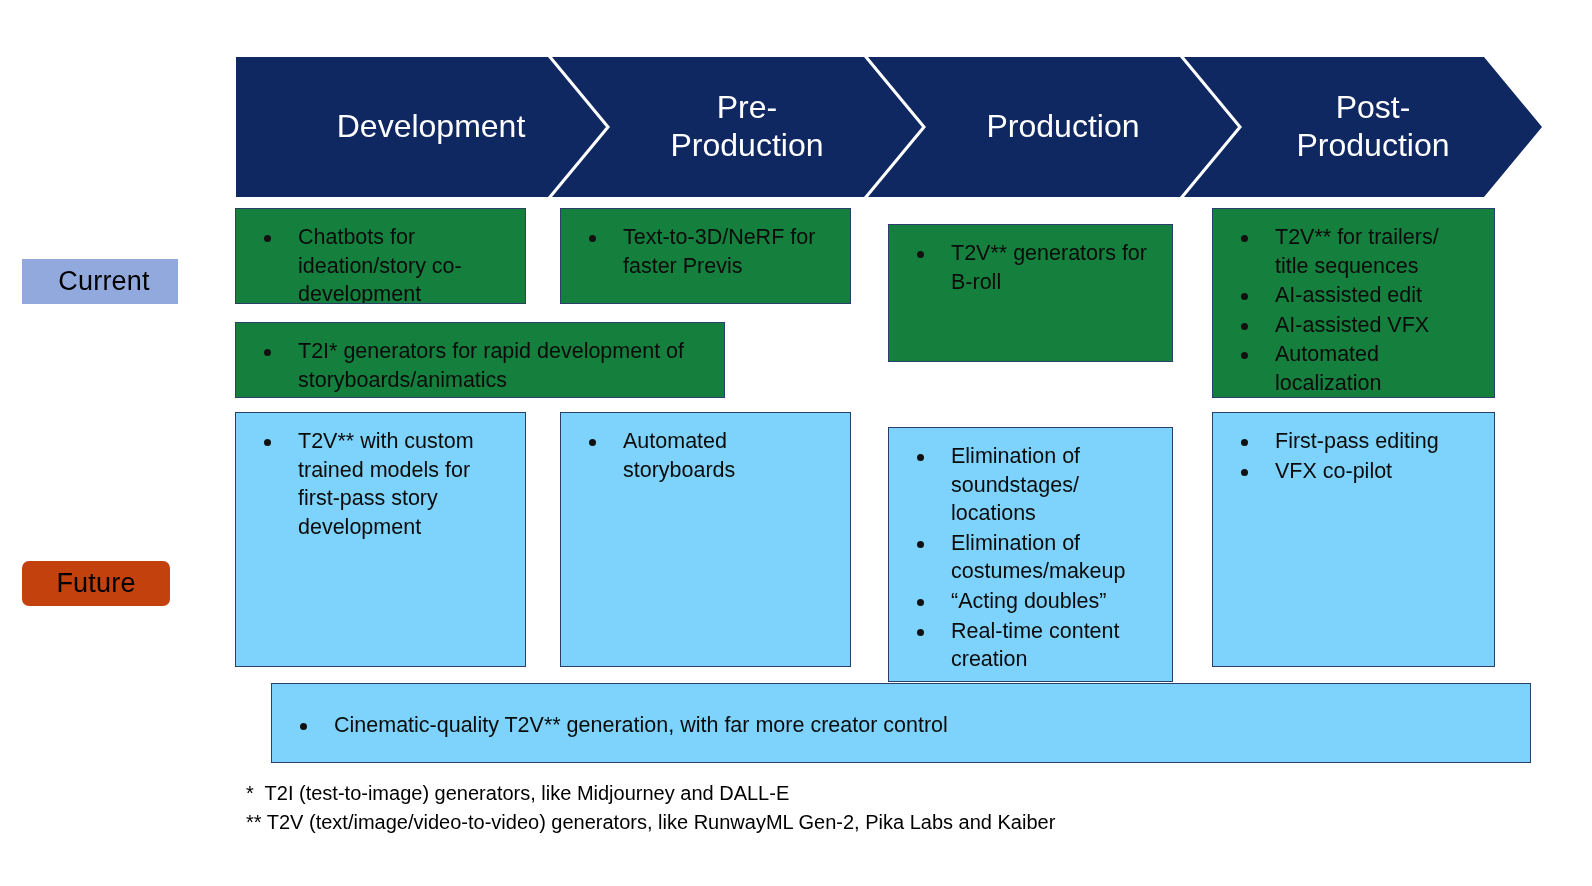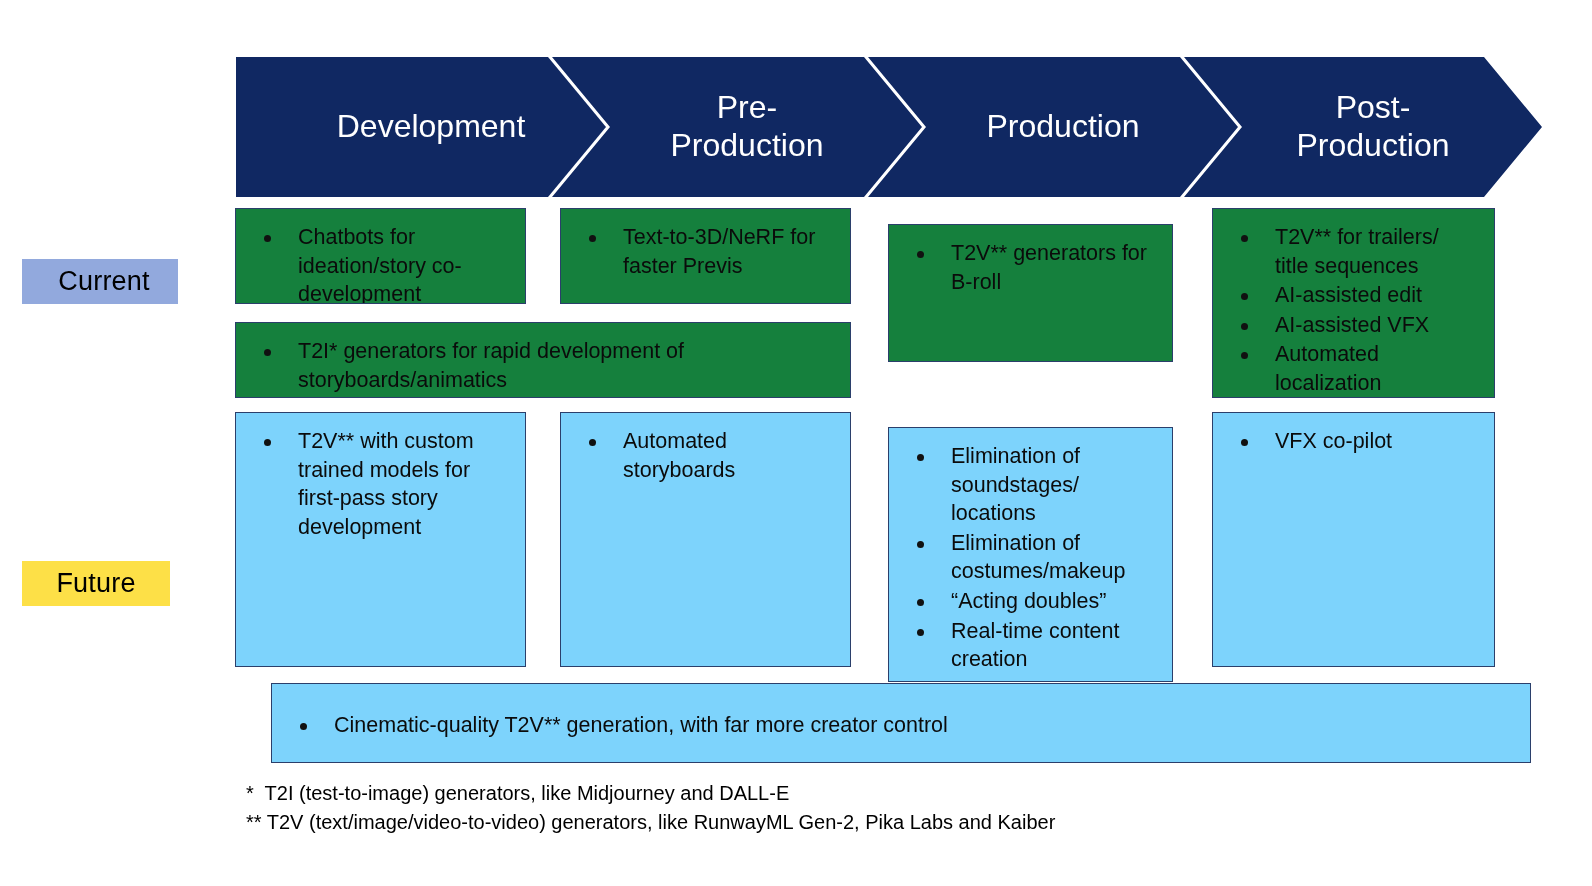--- a/index.html
+++ b/index.html
@@ -25,21 +25,22 @@
     color: #000000;
     letter-spacing: 0.2px;
   }
   #label-current {
     left: 22px;  top: 259px;  width: 148px; height: 45px;
     background: #92A9DD;
     padding-left: 8px;
   }
   #label-future {
     left: 22px;  top: 561px;  width: 148px; height: 45px;
-    background: #fde047;
+    background: #c2410c;
+    border-radius: 7px;
   }
 
   
   #phase-band {
     position: absolute;
     left: 236px;
     top: 57px;
     width: 1306px;
     height: 140px;
   }
@@ -171,21 +172,21 @@
 
 <div class="cell blue" style="left:1212px; top:208px; width:283px; height:190px;">
   <ul class="bullets">
     <li>T2V** for trailers/ title sequences</li>
     <li>AI-assisted edit</li>
     <li>AI-assisted VFX</li>
     <li>Automated localization</li>
   </ul>
 </div>
 
-<div class="cell blue wide" style="left:235px; top:322px; width:616px; height:76px;">
+<div class="cell blue wide" style="left:235px; top:322px; width:490px; height:76px;">
   <ul class="bullets">
     <li>T2I* generators for rapid development of storyboards/animatics</li>
   </ul>
 </div>
 
 <div class="cell orange" style="left:235px; top:412px; width:291px; height:255px;">
   <ul class="bullets">
     <li>T2V** with custom trained models for first-pass story development</li>
   </ul>
 </div>
@@ -200,20 +201,21 @@
   <ul class="bullets">
     <li>Elimination of soundstages/ locations</li>
     <li>Elimination of costumes/makeup</li>
     <li>“Acting doubles”</li>
     <li>Real-time content creation</li>
   </ul>
 </div>
 
 <div class="cell orange" style="left:1212px; top:412px; width:283px; height:255px;">
   <ul class="bullets">
+    <li>First-pass editing</li>
     <li>VFX co-pilot</li>
   </ul>
 </div>
 
 <div class="cell orange wide" style="left:235px; top:683px; width:1260px; height:80px; padding-top:27px;margin-left:36px;">
   <ul class="bullets">
     <li>Cinematic-quality T2V** generation, with far more creator control</li>
   </ul>
 </div>
 

